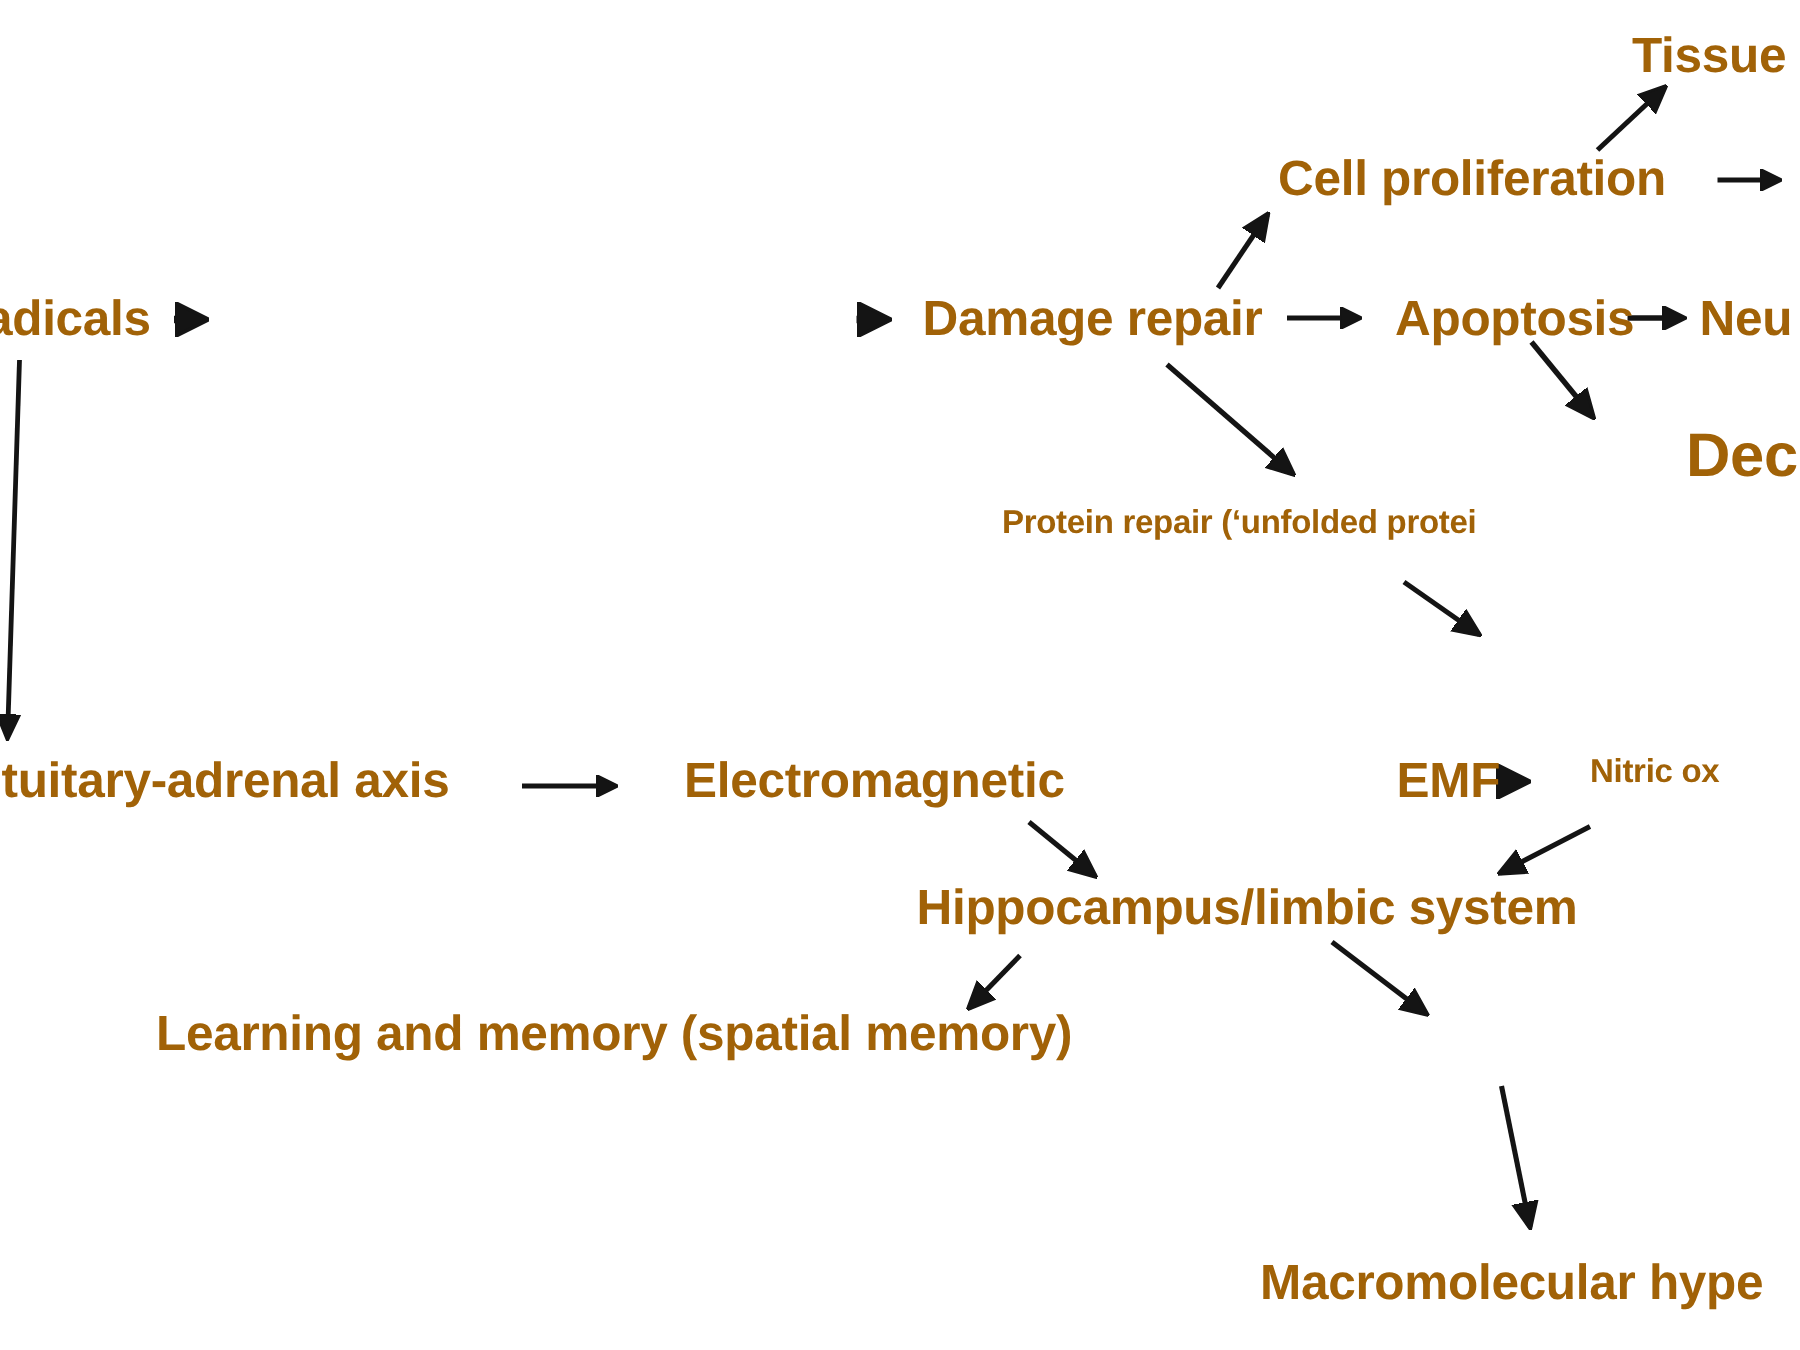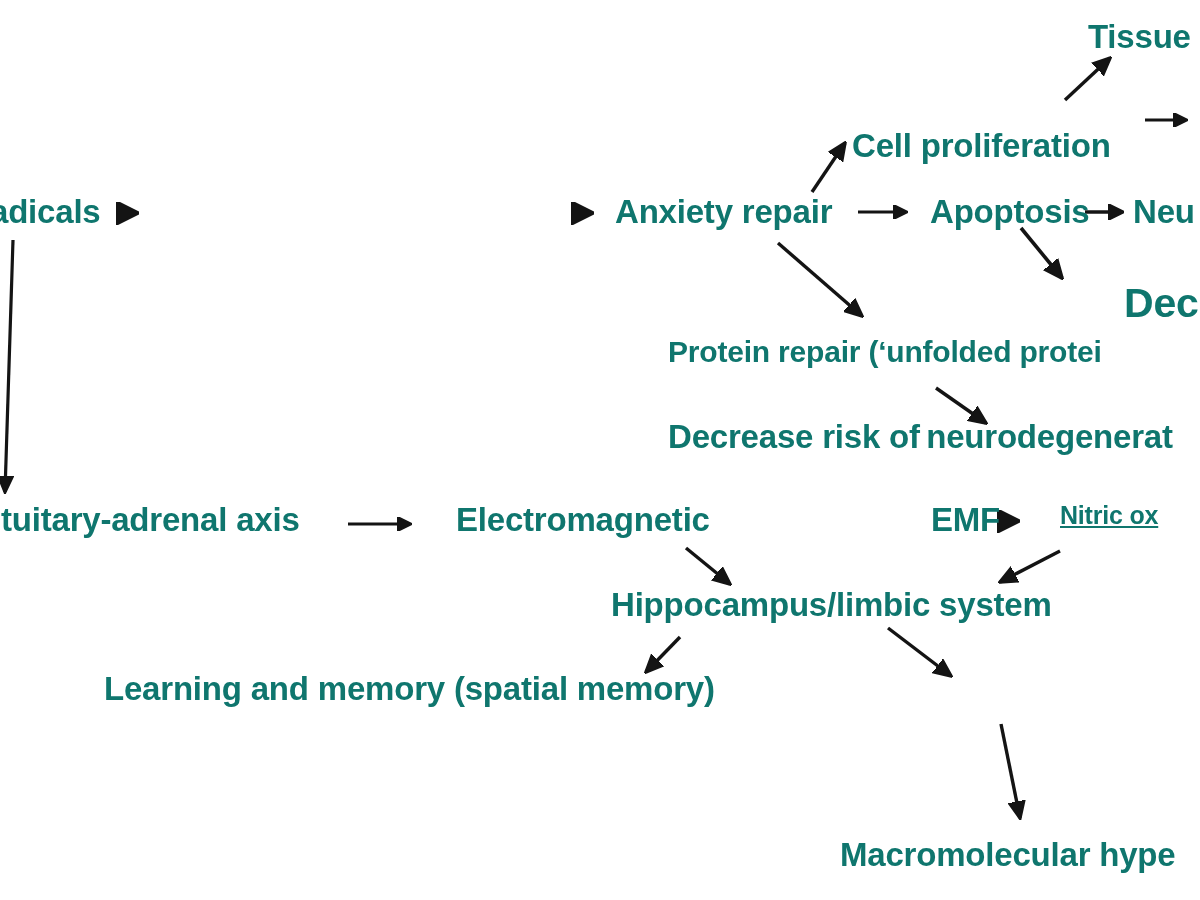--- a/index.html
+++ b/index.html
@@ -12,21 +12,21 @@
     width: 1200px;
     height: 900px;
     background: #ffffff;
     overflow: hidden;
     font-family: "Liberation Sans", sans-serif;
   }
   .node {
     position: absolute;
     white-space: nowrap;
     font-weight: bold;
-    color: #0f766e;
+    color: #a16207;
     line-height: 1;
     letter-spacing: -0.2px;
   }
   svg.arrows {
     position: absolute;
     left: 0;
     top: 0;
     width: 1200px;
     height: 900px;
     overflow: visible;
@@ -118,29 +118,28 @@
     <g>
       <line x1="888" y1="628" x2="951" y2="676" stroke-width="3.4" marker-end="url(#tri)"></line>
     </g>
 
     <g>
       <line x1="1001" y1="724" x2="1020" y2="818" stroke-width="3.4" marker-end="url(#tri)"></line>
     </g>
   </svg>
 
   <div class="node" style="left: -10px; top: 194.54px; font-size: 33px;">adicals</div>
-  <div class="node" style="left: 615px; top: 194.54px; font-size: 33px;">Anxiety repair</div>
+  <div class="node" style="left: 615px; top: 194.54px; font-size: 33px;">Damage repair</div>
   <div class="node" style="left: 930px; top: 194.54px; font-size: 33px;">Apoptosis</div>
   <div class="node" style="left: 1133px; top: 194.54px; font-size: 33px;">Neu</div>
-  <div class="node" style="left: 852px; top: 101.54px; font-size: 33px; margin-top: 27px;">Cell proliferation</div>
+  <div class="node" style="left: 852px; top: 101.54px; font-size: 33px;">Cell proliferation</div>
   <div class="node" style="left: 1088px; top: 19.54px; font-size: 33px;">Tissue</div>
   <div class="node" style="left: 1124px; top: 282.54px; font-size: 41px;">Decreas</div>
-  <div class="node" style="left: 668px; top: 336.54px; font-size: 30px; text-align: right;">Protein repair (‘unfolded protei</div>
-  <div class="node" style="left: 668px; top: 419.54px; font-size: 33px;">Decrease risk of neurodegenerat</div>
+  <div class="node" style="left: 668px; top: 336.54px; font-size: 22px; text-align: right;">Protein repair (‘unfolded protei</div>
   <div class="node" style="left: -8px; top: 502.54px; font-size: 33px;">ituitary-adrenal axis</div>
   <div class="node" style="left: 456px; top: 502.54px; font-size: 33px;">Electromagnetic</div>
   <div class="node" style="left: 931px; top: 502.54px; font-size: 33px;">EMF</div>
-  <div class="node" style="left: 1060px; top: 502.54px; font-size: 25px; text-decoration: underline;">Nitric ox</div>
+  <div class="node" style="left: 1060px; top: 502.54px; font-size: 22px;">Nitric ox</div>
   <div class="node" style="left: 611px; top: 587.54px; font-size: 33px;">Hippocampus/limbic system</div>
   <div class="node" style="left: 104px; top: 671.54px; font-size: 33px;">Learning and memory (spatial memory)</div>
   <div class="node" style="left: 840px; top: 837.54px; font-size: 33px;">Macromolecular hype</div>
 
 </div>
 
 </body></html>

